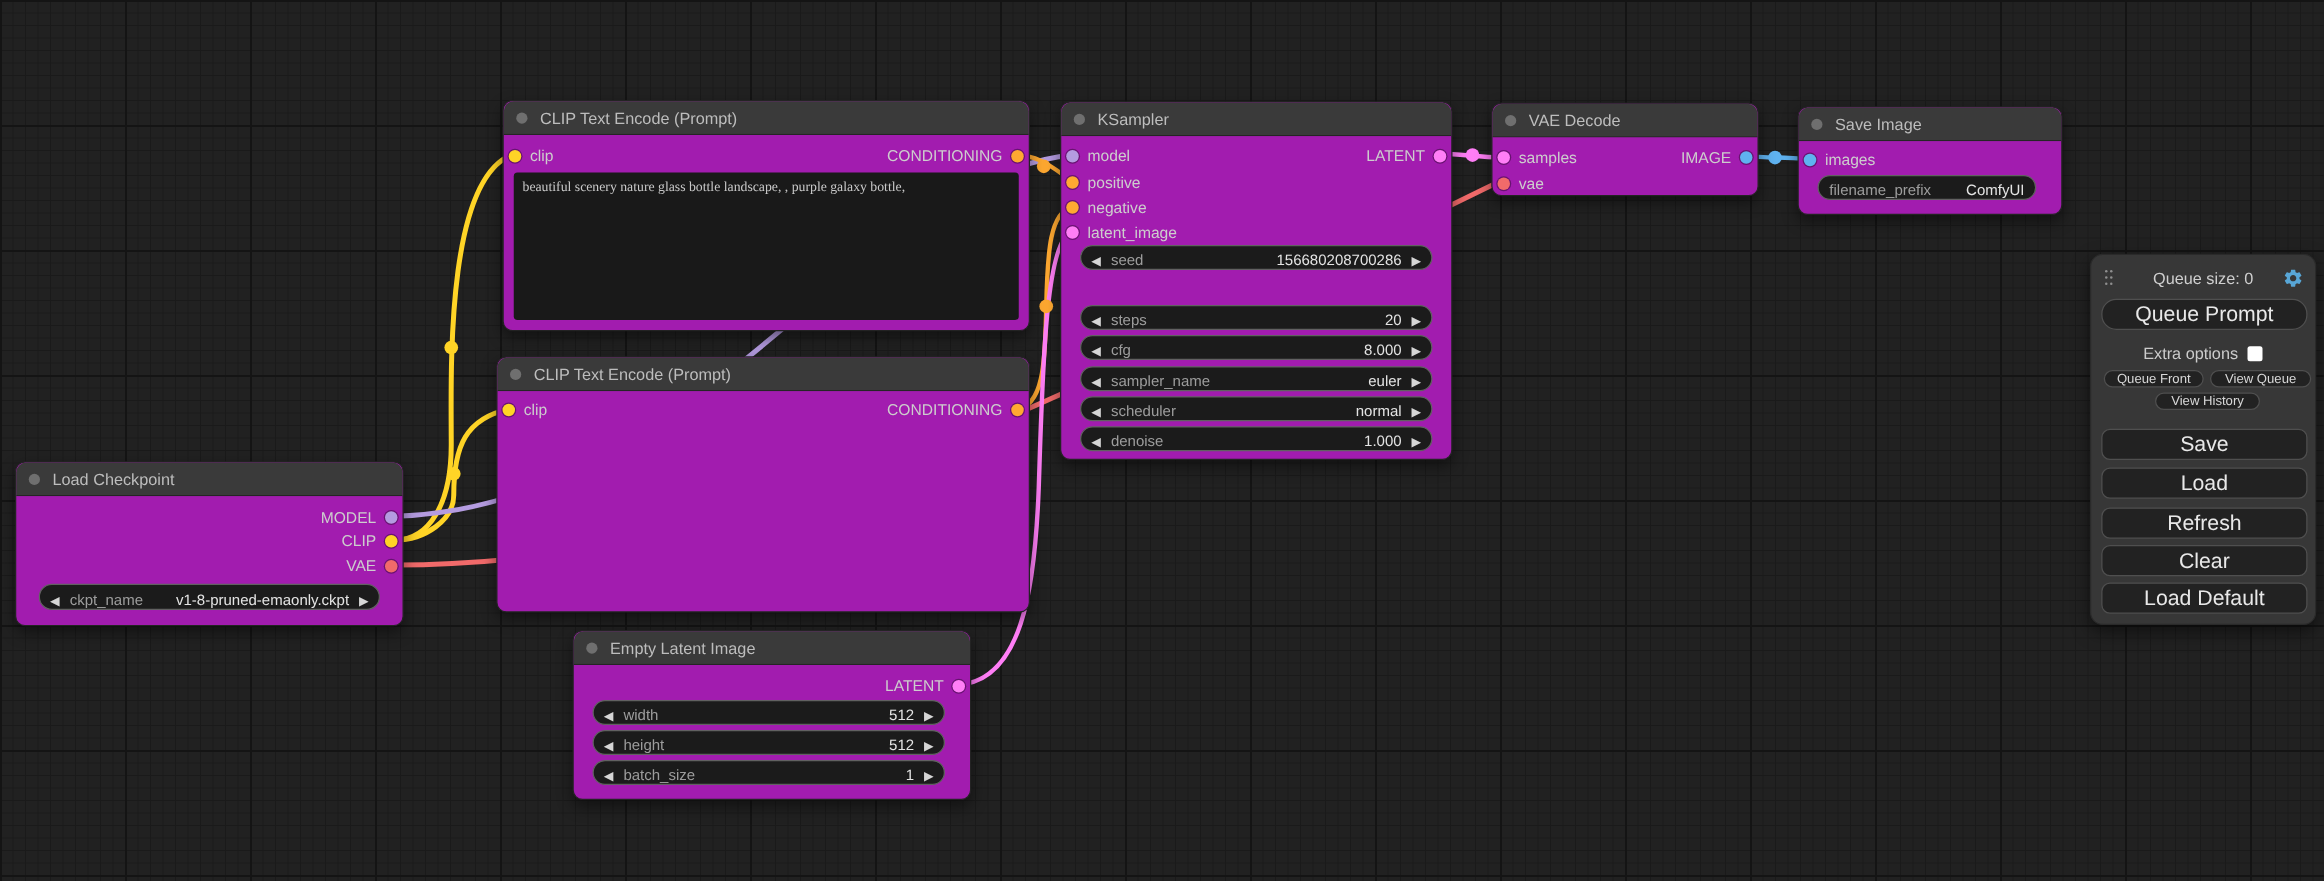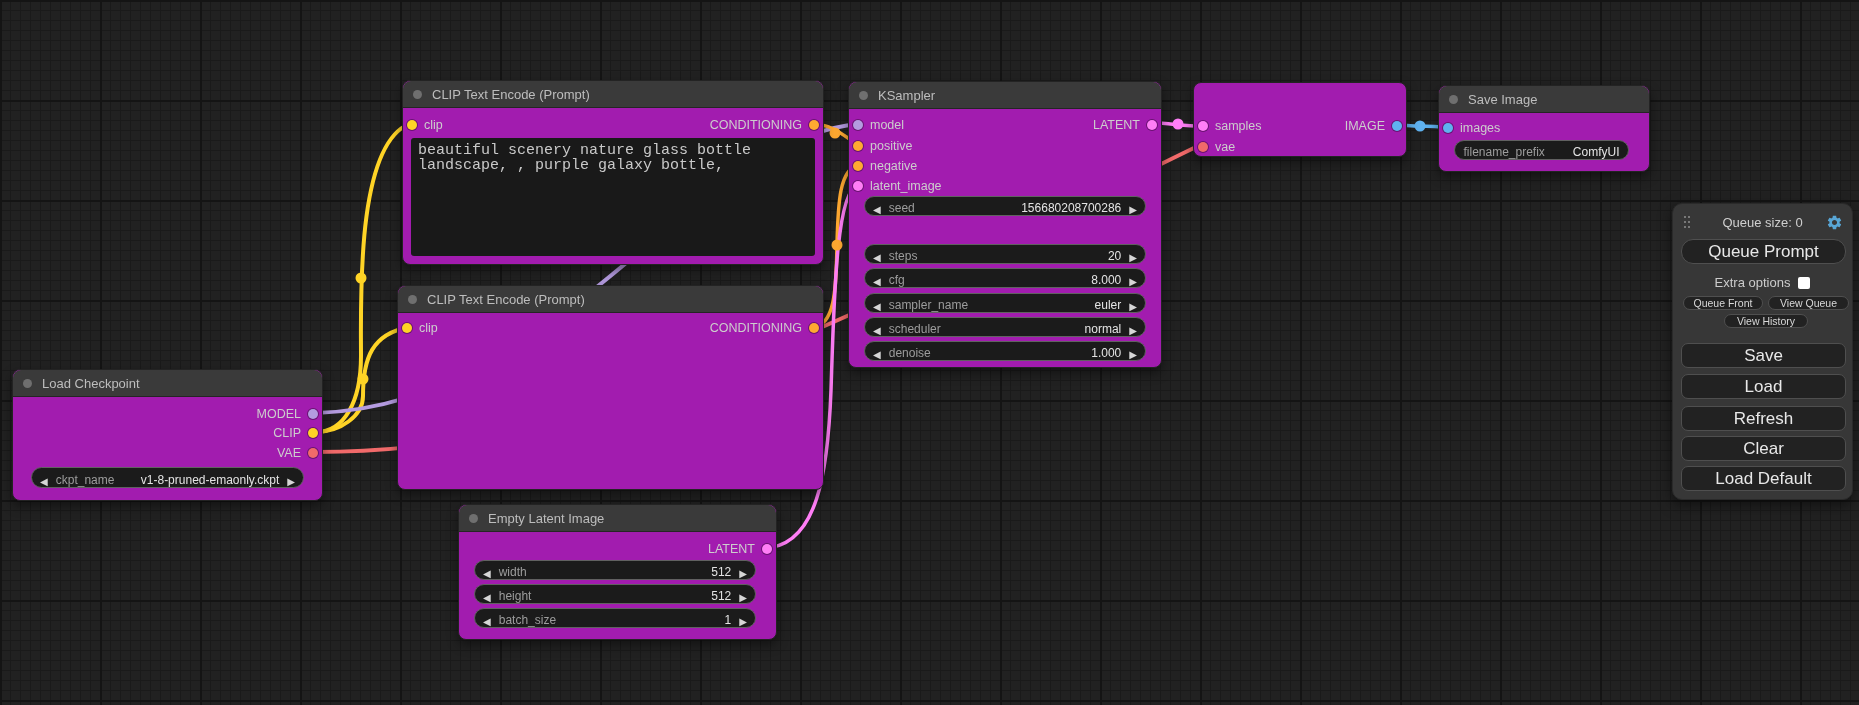--- a/index.html
+++ b/index.html
@@ -49,21 +49,21 @@
   .pill .arrow { color:#d6d6d6; font-size:10px; line-height:1; }
   .pill .w-label { margin-left:8px; color:#9d9d9d; }
   .pill .w-value { margin-left:auto; margin-right:8px; color:#e4e4e4; }
   .pill.no-arrows { justify-content:center; gap:28px; }
   .pill.no-arrows .w-value { margin:0; }
   .pill.no-arrows .w-label { margin:0; }
   .pill .toggle-circle { width:12px; height:12px; border-radius:50%; background:#8c9fb2; margin-left:6px; flex:none; }
   .textwidget {
     position:absolute; background:#191919; border-radius:3px;
     padding:5px 7px; color:#c9c9c9;
-    font-family:Liberation Mono, monospace; font-size:15px; line-height:15px;
+    font-family:Liberation Serif, serif; font-size:11px; line-height:15px;
     white-space:pre-wrap; word-break:break-word; overflow:hidden;
   }
   
   .qpanel {
     position:absolute; left:1672px; top:203px; width:181px; height:297px; z-index:3;
     background:#373737; border:1px solid #2a2a2a; border-radius:10px;
     box-shadow:0 5px 14px rgba(0,0,0,.5);
   }
   .qheader { position:absolute; top:10px; left:0; right:0; height:16px; display:flex; align-items:center; }
   .qtitle { flex:1; text-align:center; color:#cfcfcf; font-size:13px; }
@@ -218,20 +218,24 @@
   </div>
   <div class="pill" style="left:15px;right:15px;top:259px;">
     <span class="arrow">◀</span>
     <span class="w-label">denoise</span>
     <span class="w-value">1.000</span>
     <span class="arrow">▶</span>
   </div>
 </div>
 
 <div class="node" style="left:1193px;top:82px;width:214px;height:75px;">
+  <div class="node-title">
+    <span class="title-dot"></span>
+    <span>VAE Decode</span>
+  </div>
   <div class="slot in" style="top:36px;">
     <span class="dot c-pink"></span>
     <span>samples</span>
   </div>
   <div class="slot in" style="top:57px;">
     <span class="dot c-red"></span>
     <span>vae</span>
   </div>
   <div class="slot out" style="top:36px;">
     <span>IMAGE</span>

